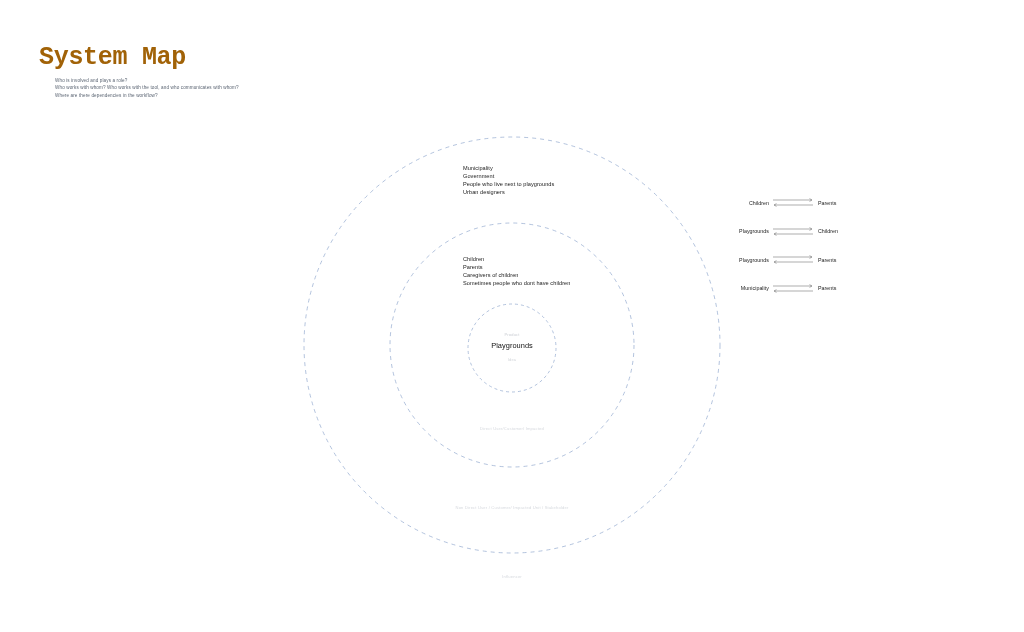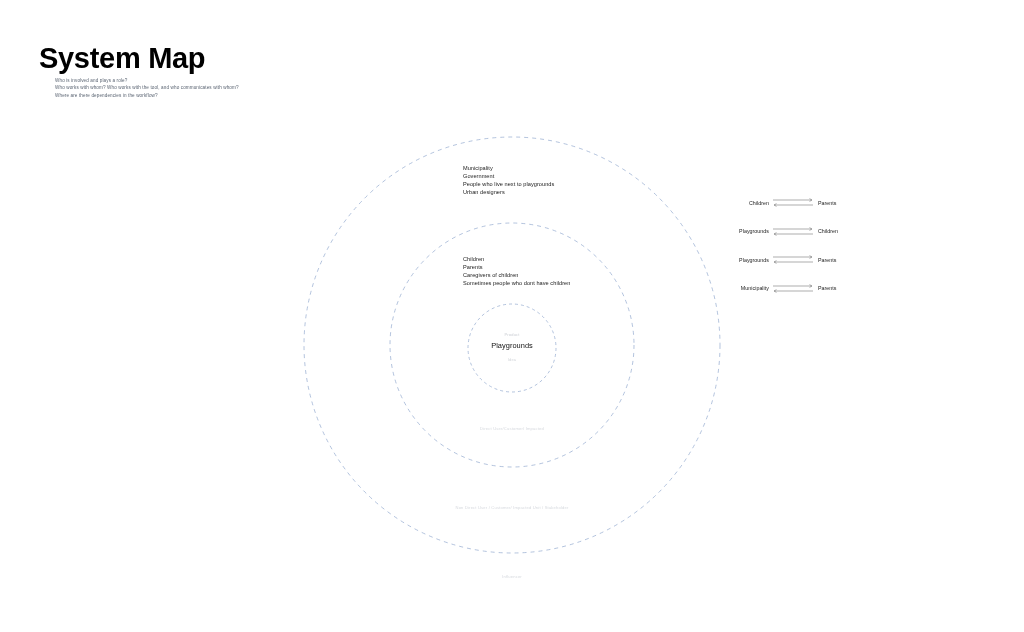--- a/index.html
+++ b/index.html
@@ -18,25 +18,25 @@
   }
 
   
   #header {
     position: absolute;
     left: 39px;
     top: 44px;
   }
 
   #page-title {
-    font-family: Liberation Sans, sans-serif;
+    font-family: Liberation Mono, monospace;
     font-weight: bold;
-    font-size: 29px;
+    font-size: 25px;
     line-height: 28px;
-    color: #000000;
+    color: #a16207;
     letter-spacing: -0.3px;
     white-space: nowrap;
   }
 
   #subtitle-block {
     margin-top: 5px;
     margin-left: 16px;
   }
 
   .subtitle-line {

